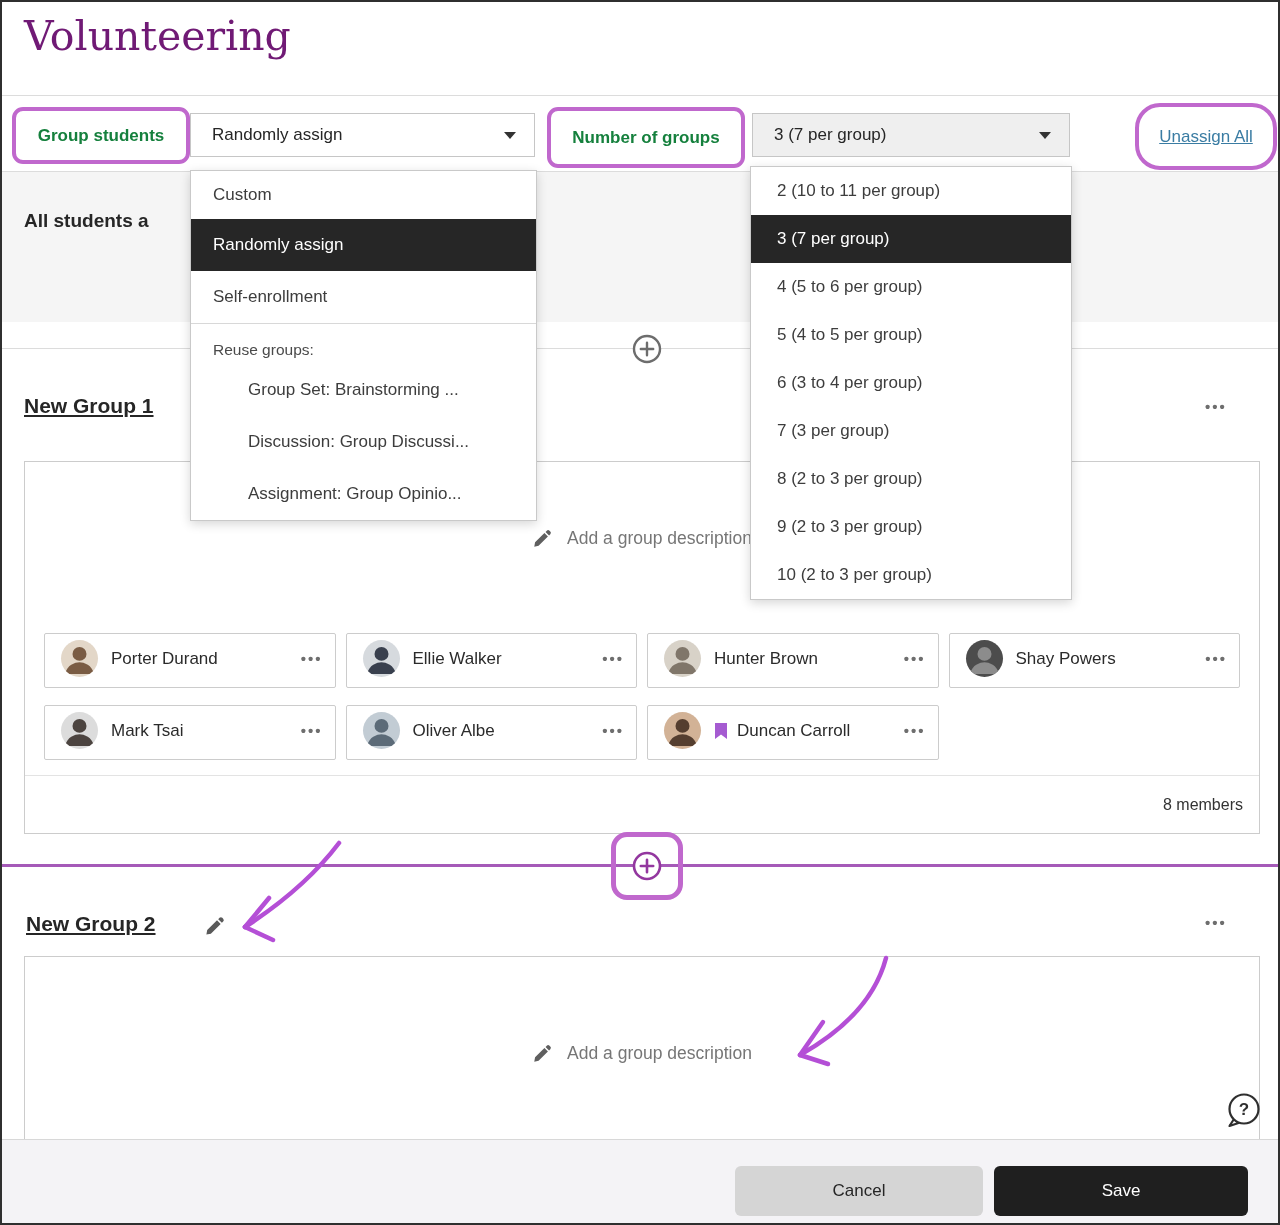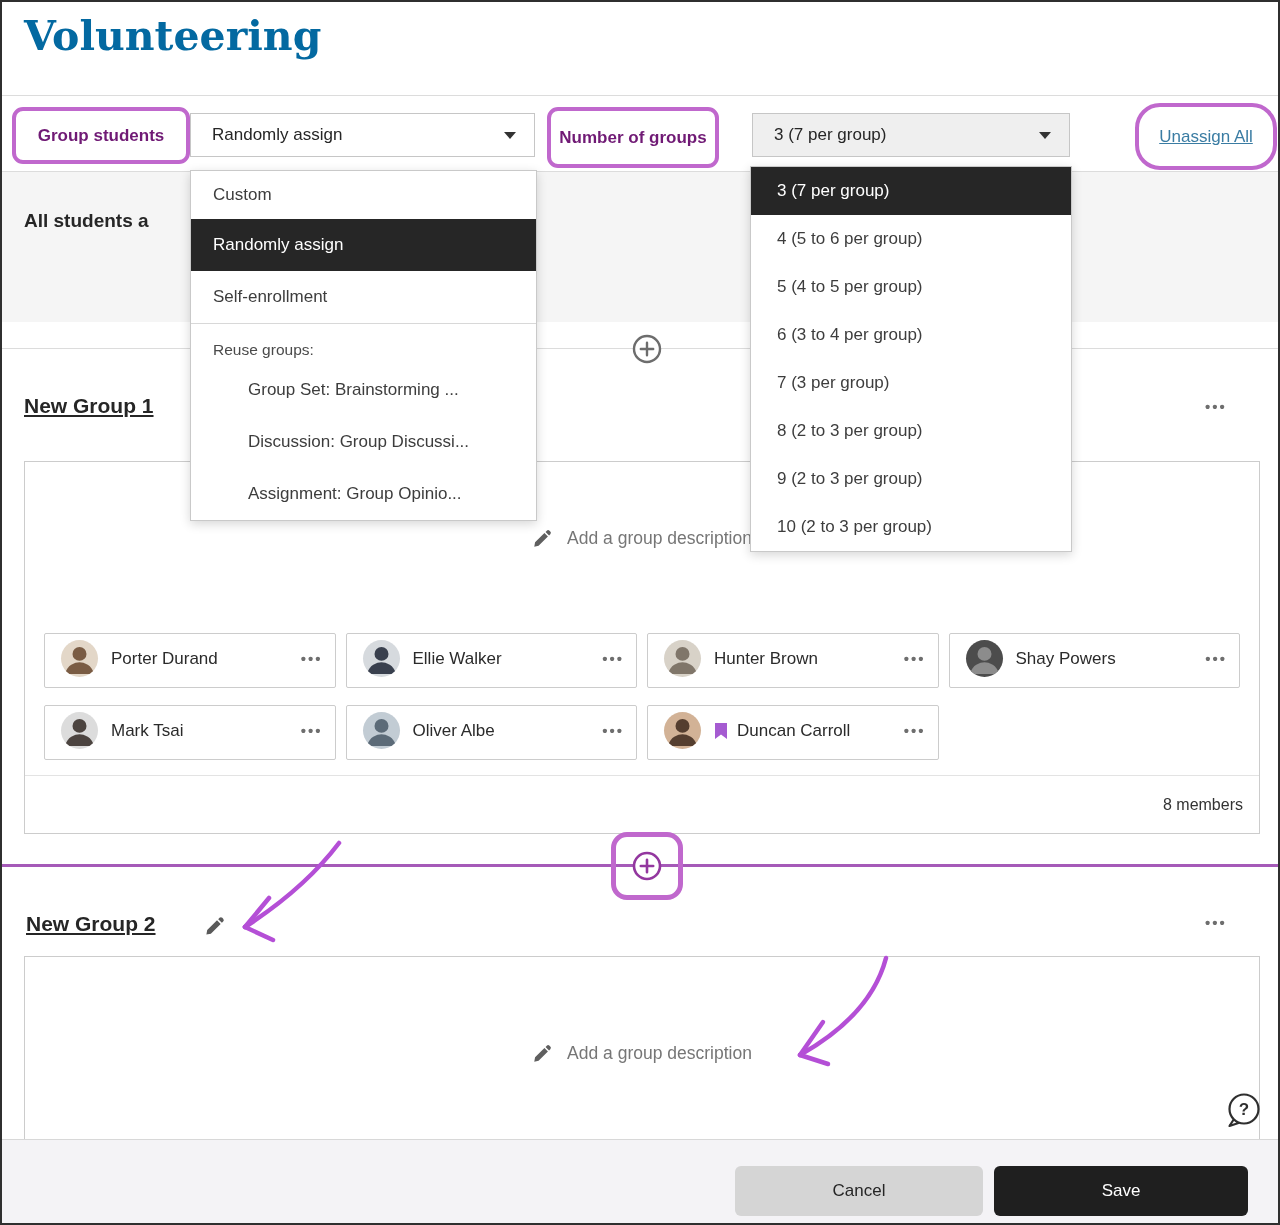--- a/index.html
+++ b/index.html
@@ -6,26 +6,26 @@
   body { background:#fff; }
   #frame {
     position:relative; width:1280px; height:1225px;
     border:2px solid #2f2f2f; background:#fff; overflow:hidden;
     font-family:"Liberation Sans", sans-serif; color:#262626;
   }
   .abs { position:absolute; }
 
   
   .hdr { left:0; top:0; width:100%; height:94px; border-bottom:1px solid #dcdcdc; background:#fff; }
-  .title { left:22px; top:10px; font-family:"DejaVu Serif", serif; font-size:41px; font-weight:700; color:#0369a1; }
+  .title { left:22px; top:10px; font-family:"DejaVu Serif", serif; font-size:41px; font-weight:400; color:#701a75; }
 
   
   .tb { left:0; top:95px; width:100%; height:75px; background:#fff; border-bottom:1px solid #dcdcdc; }
   .ann { position:absolute; border:4px solid var(--ann); border-radius:11px; display:flex; align-items:center; justify-content:center; z-index:6; pointer-events:none; }
-  .tb-label { font-size:17px; font-weight:700; color:#701a75; }
+  .tb-label { font-size:17px; font-weight:700; color:#15803d; }
   .select { position:absolute; height:44px; background:#fff; border:1px solid #c6c6c6; display:flex; align-items:center; padding:0 40px 0 21px; font-size:17px; color:#262626; cursor:pointer; }
   .select.gray { background:#efefef; }
   .caret { position:absolute; right:18px; top:50%; margin-top:-3px; width:0; height:0; border-left:6px solid transparent; border-right:6px solid transparent; border-top:7px solid #333; }
   .link { font-size:17px; color:#3a7ca3; text-decoration:underline; cursor:pointer; }
 
   
   .banner { left:0; top:170px; width:100%; height:150px; background:#f5f5f5; }
   .banner-text { position:absolute; left:22px; top:38px; font-size:19px; font-weight:700; white-space:nowrap; }
 
   
@@ -94,21 +94,21 @@
   </div>
 
   <div class="abs tb">
     <div class="ann" style="left:10px; top:10px; width:178px; height:57px;">
       <span class="tb-label">Group students</span>
     </div>
     <div class="select" style="left:188px; top:16px; width:345px;">
       <span>Randomly assign</span>
       <span class="caret"></span>
     </div>
-    <div class="ann" style="left:545px; top:10px; width:172px; height:61px;">
+    <div class="ann" style="left:545px; top:10px; width:198px; height:61px;">
       <span class="tb-label">Number of groups</span>
     </div>
     <div class="select gray" style="left:750px; top:16px; width:318px;">
       <span>3 (7 per group)</span>
       <span class="caret"></span>
     </div>
     <div class="ann" style="left:1133px; top:6px; width:142px; height:67px;border-radius:25px;">
       <a class="link">Unassign All</a>
     </div>
   </div>
@@ -259,20 +259,21 @@
     <div class="mi tall sel">Randomly assign</div>
     <div class="mi tall">Self-enrollment</div>
     <div class="sep"></div>
     <div class="reuse-head">Reuse groups:</div>
     <div class="mi tall indent">Group Set: Brainstorming ...</div>
     <div class="mi tall indent">Discussion: Group Discussi...</div>
     <div class="mi tall indent">Assignment: Group Opinio...</div>
   </div>
 
   <div class="panel p2">
+    <div class="mi">2 (10 to 11 per group)</div>
     <div class="mi sel">3 (7 per group)</div>
     <div class="mi">4 (5 to 6 per group)</div>
     <div class="mi">5 (4 to 5 per group)</div>
     <div class="mi">6 (3 to 4 per group)</div>
     <div class="mi">7 (3 per group)</div>
     <div class="mi">8 (2 to 3 per group)</div>
     <div class="mi">9 (2 to 3 per group)</div>
     <div class="mi">10 (2 to 3 per group)</div>
   </div>
 

